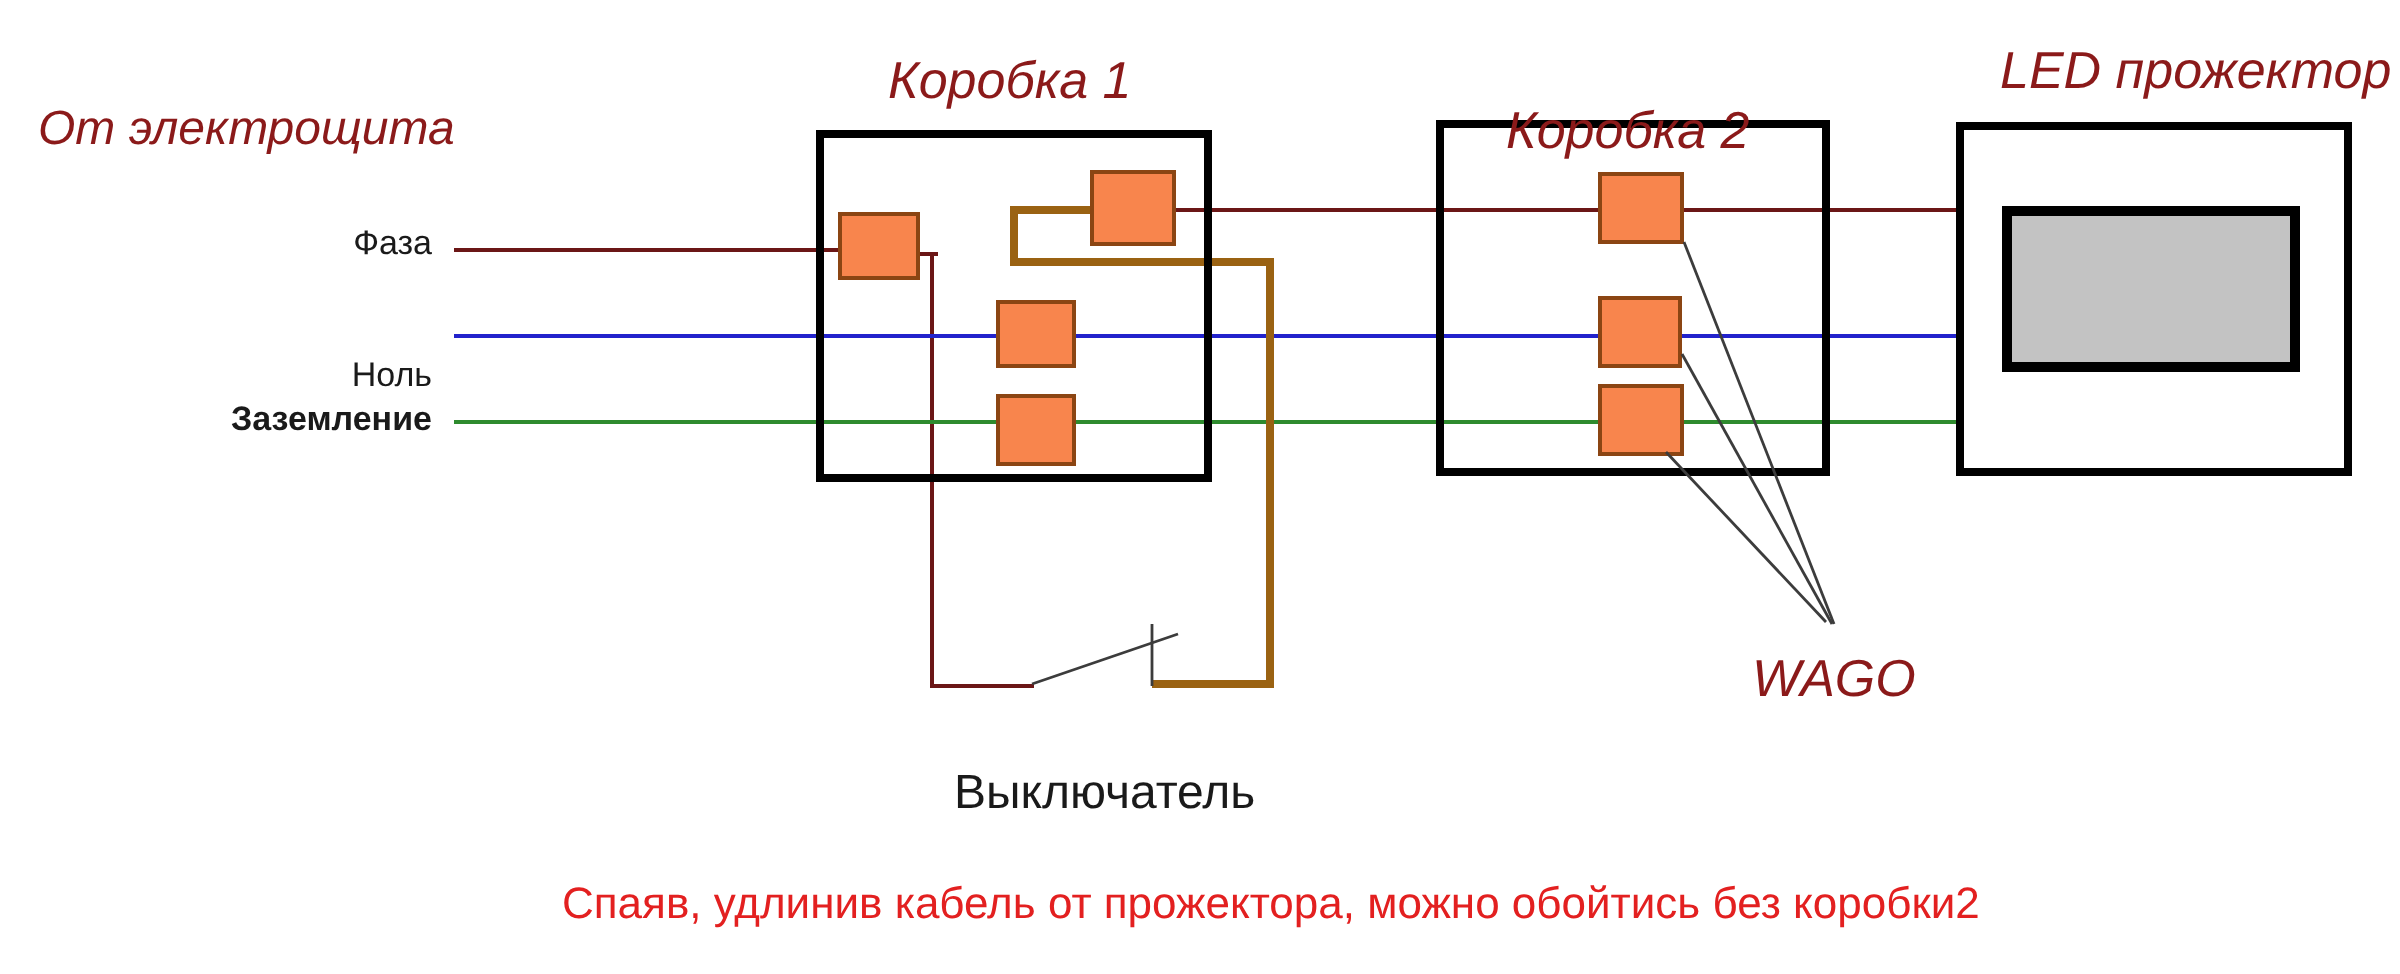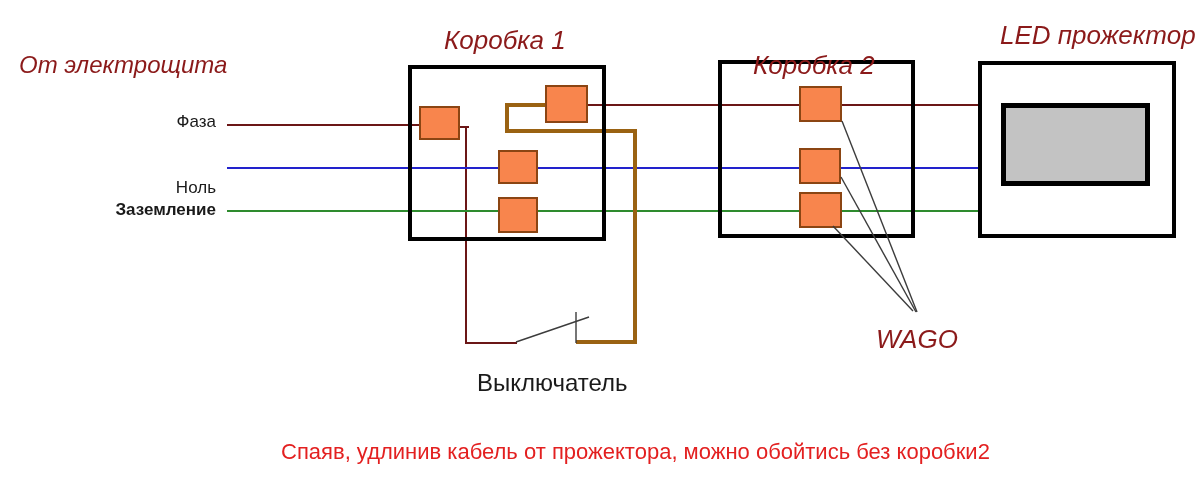--- a/index.html
+++ b/index.html
@@ -4,21 +4,21 @@
 <style>
   html,body{margin:0;padding:0;background:#fff;}
   .canvas{
     position:relative;width:1200px;height:487px;background:var(--c-background,#fff);
     font-family:"Liberation Sans",sans-serif;overflow:hidden;
   }
   .t{position:absolute;white-space:nowrap;line-height:1.1;}
   .heading{color:var(--c-heading_red);font-size:26px;font-style:italic;}
   .main-title{color:var(--c-heading_red);font-size:24px;}
   .wlabel{color:var(--c-label_black);font-size:17px;text-align:right;}
-  .black-label{color:var(--c-label_black);font-size:24px;}
+  .black-label{color:var(--c-label_black);font-size:24px;margin-top:14px;}
   .note{color:var(--c-note_red);font-size:22px;}
   .wire{position:absolute;}
   .phase{background:var(--c-phase_wire);}
   .neutral{background:var(--c-neutral_wire);}
   .ground{background:var(--c-ground_wire);}
   .switched{background:var(--c-switched_wire);}
   .jbox{position:absolute;border:4px solid var(--c-box_border);box-sizing:border-box;background:transparent;}
   .screen{position:absolute;border:5px solid var(--c-box_border);box-sizing:border-box;background:var(--c-led_screen_fill);}
   .conn{position:absolute;border:2px solid var(--c-connector_border);box-sizing:border-box;background:var(--c-connector_fill);}
   .overlay{position:absolute;left:0;top:0;width:1200px;height:487px;pointer-events:none;}

